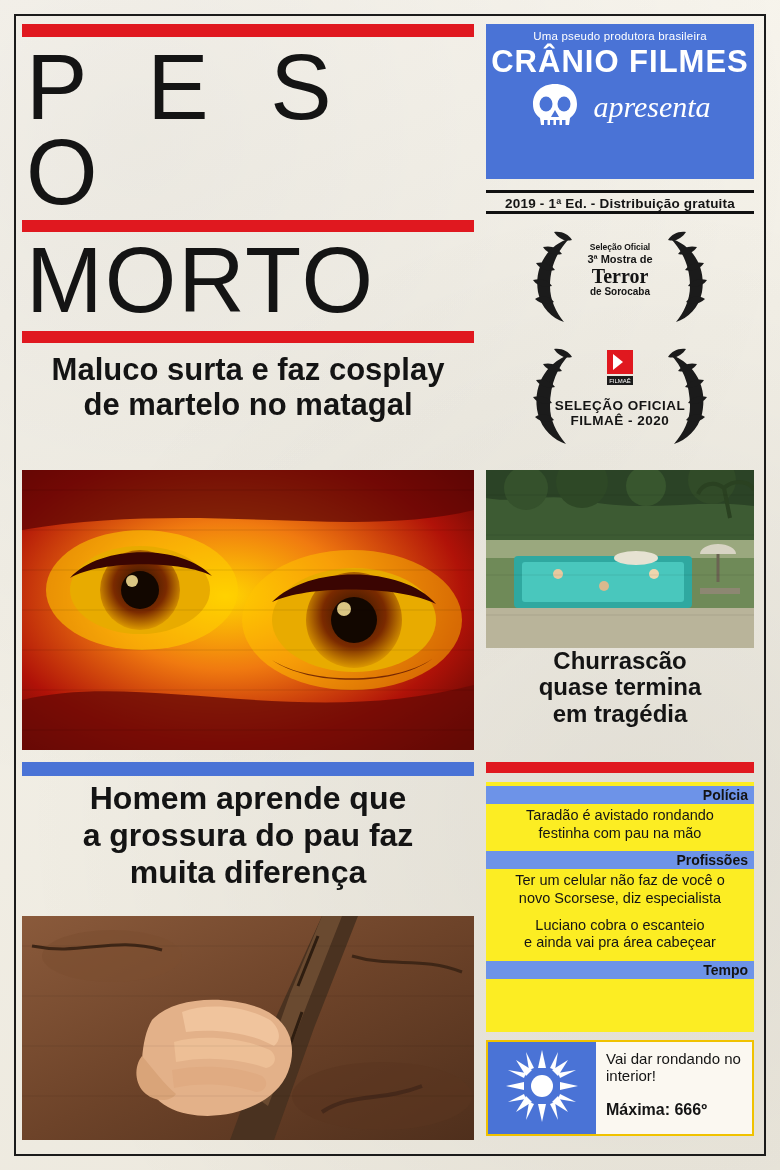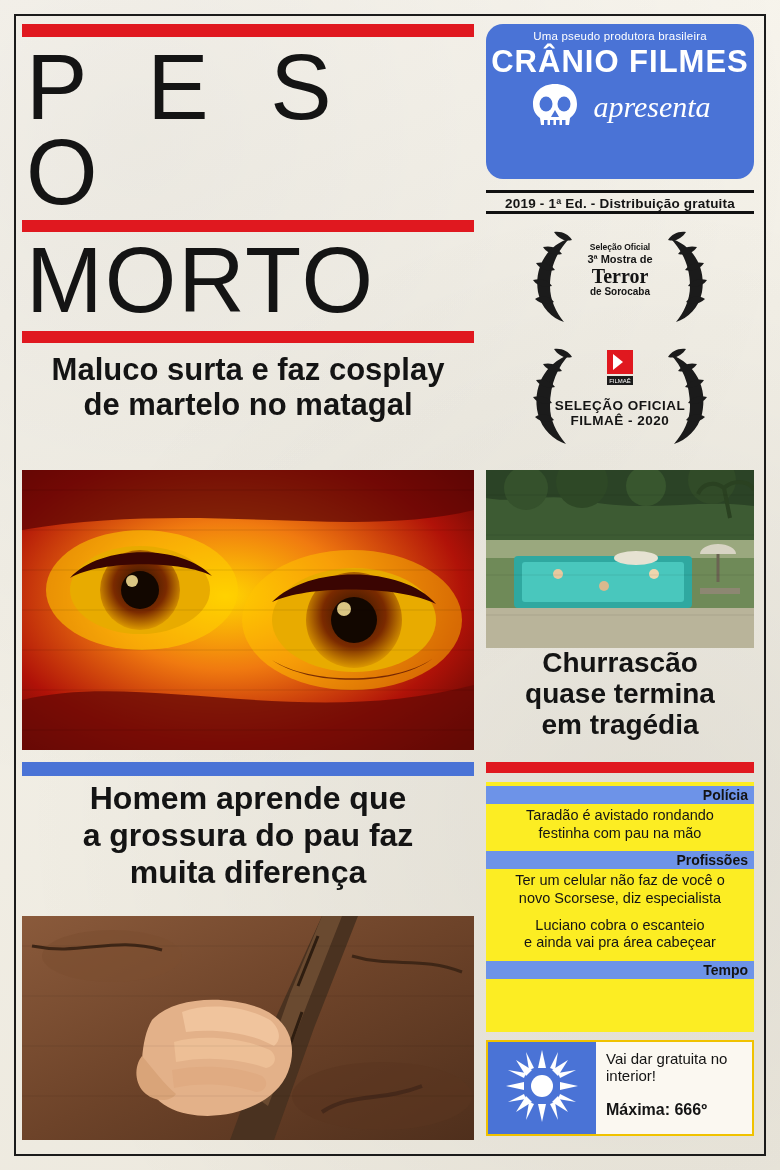--- a/index.html
+++ b/index.html
@@ -85,21 +85,20 @@
     position: absolute;
     left: 486px;
     top: 24px;
     width: 268px;
     height: 155px;
     background: #4a73d6;
     color: #ffffff;
     box-sizing: border-box;
     padding-top: 6px;
     text-align: center;
-    border-radius: 17px;
   }
   .producer-tag {
     font-size: 11.5px;
     letter-spacing: 0.2px;
   }
   .producer-name {
     font-size: 31px;
     font-weight: bold;
     letter-spacing: 1px;
     margin-top: 2px;
@@ -190,21 +189,21 @@
     height: 178px;
     overflow: hidden;
     background: #2f4a2a;
   }
   .pool-caption {
     position: absolute;
     left: 486px;
     top: 648px;
     width: 268px;
     text-align: center;
-    font-size: 28px;
+    font-size: 24px;
     font-weight: bold;
     line-height: 1.1;
     color: #141414;
   }
 
   
   .blue-bar {
     position: absolute;
     left: 22px;
     top: 762px;
@@ -577,18 +576,18 @@
             <path d="M52 70 l-8 -16 l5 -2 z"></path>
             <path d="M2 20 l16 8 l2 -5 z"></path>
             <path d="M2 52 l16 -8 l2 5 z"></path>
             <path d="M70 20 l-16 8 l-2 -5 z"></path>
             <path d="M70 52 l-16 -8 l-2 5 z"></path>
           </g>
         </svg>
       </span>
     </div>
     <div class="weather-info">
-      <div class="weather-line">Vai dar gratuita no</div>
+      <div class="weather-line">Vai dar rondando no</div>
       <div class="weather-line">interior!</div>
       <div class="weather-max">Máxima: 666º</div>
     </div>
   </div>
 </div>
 
 </body></html>

